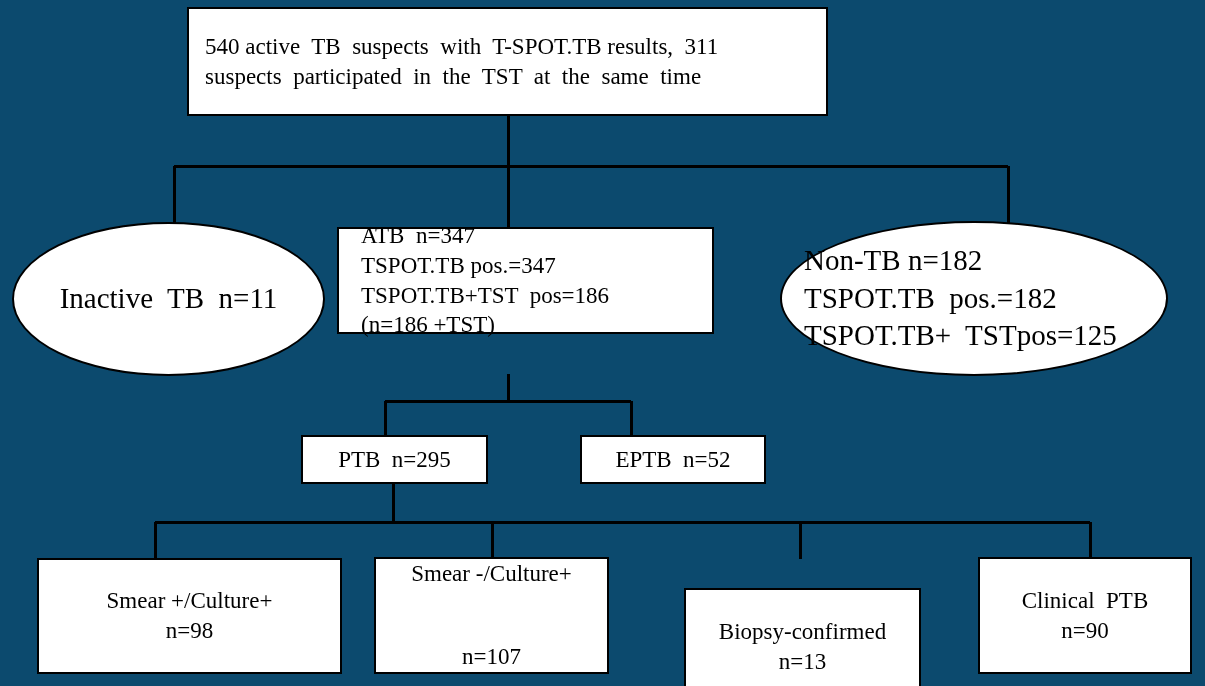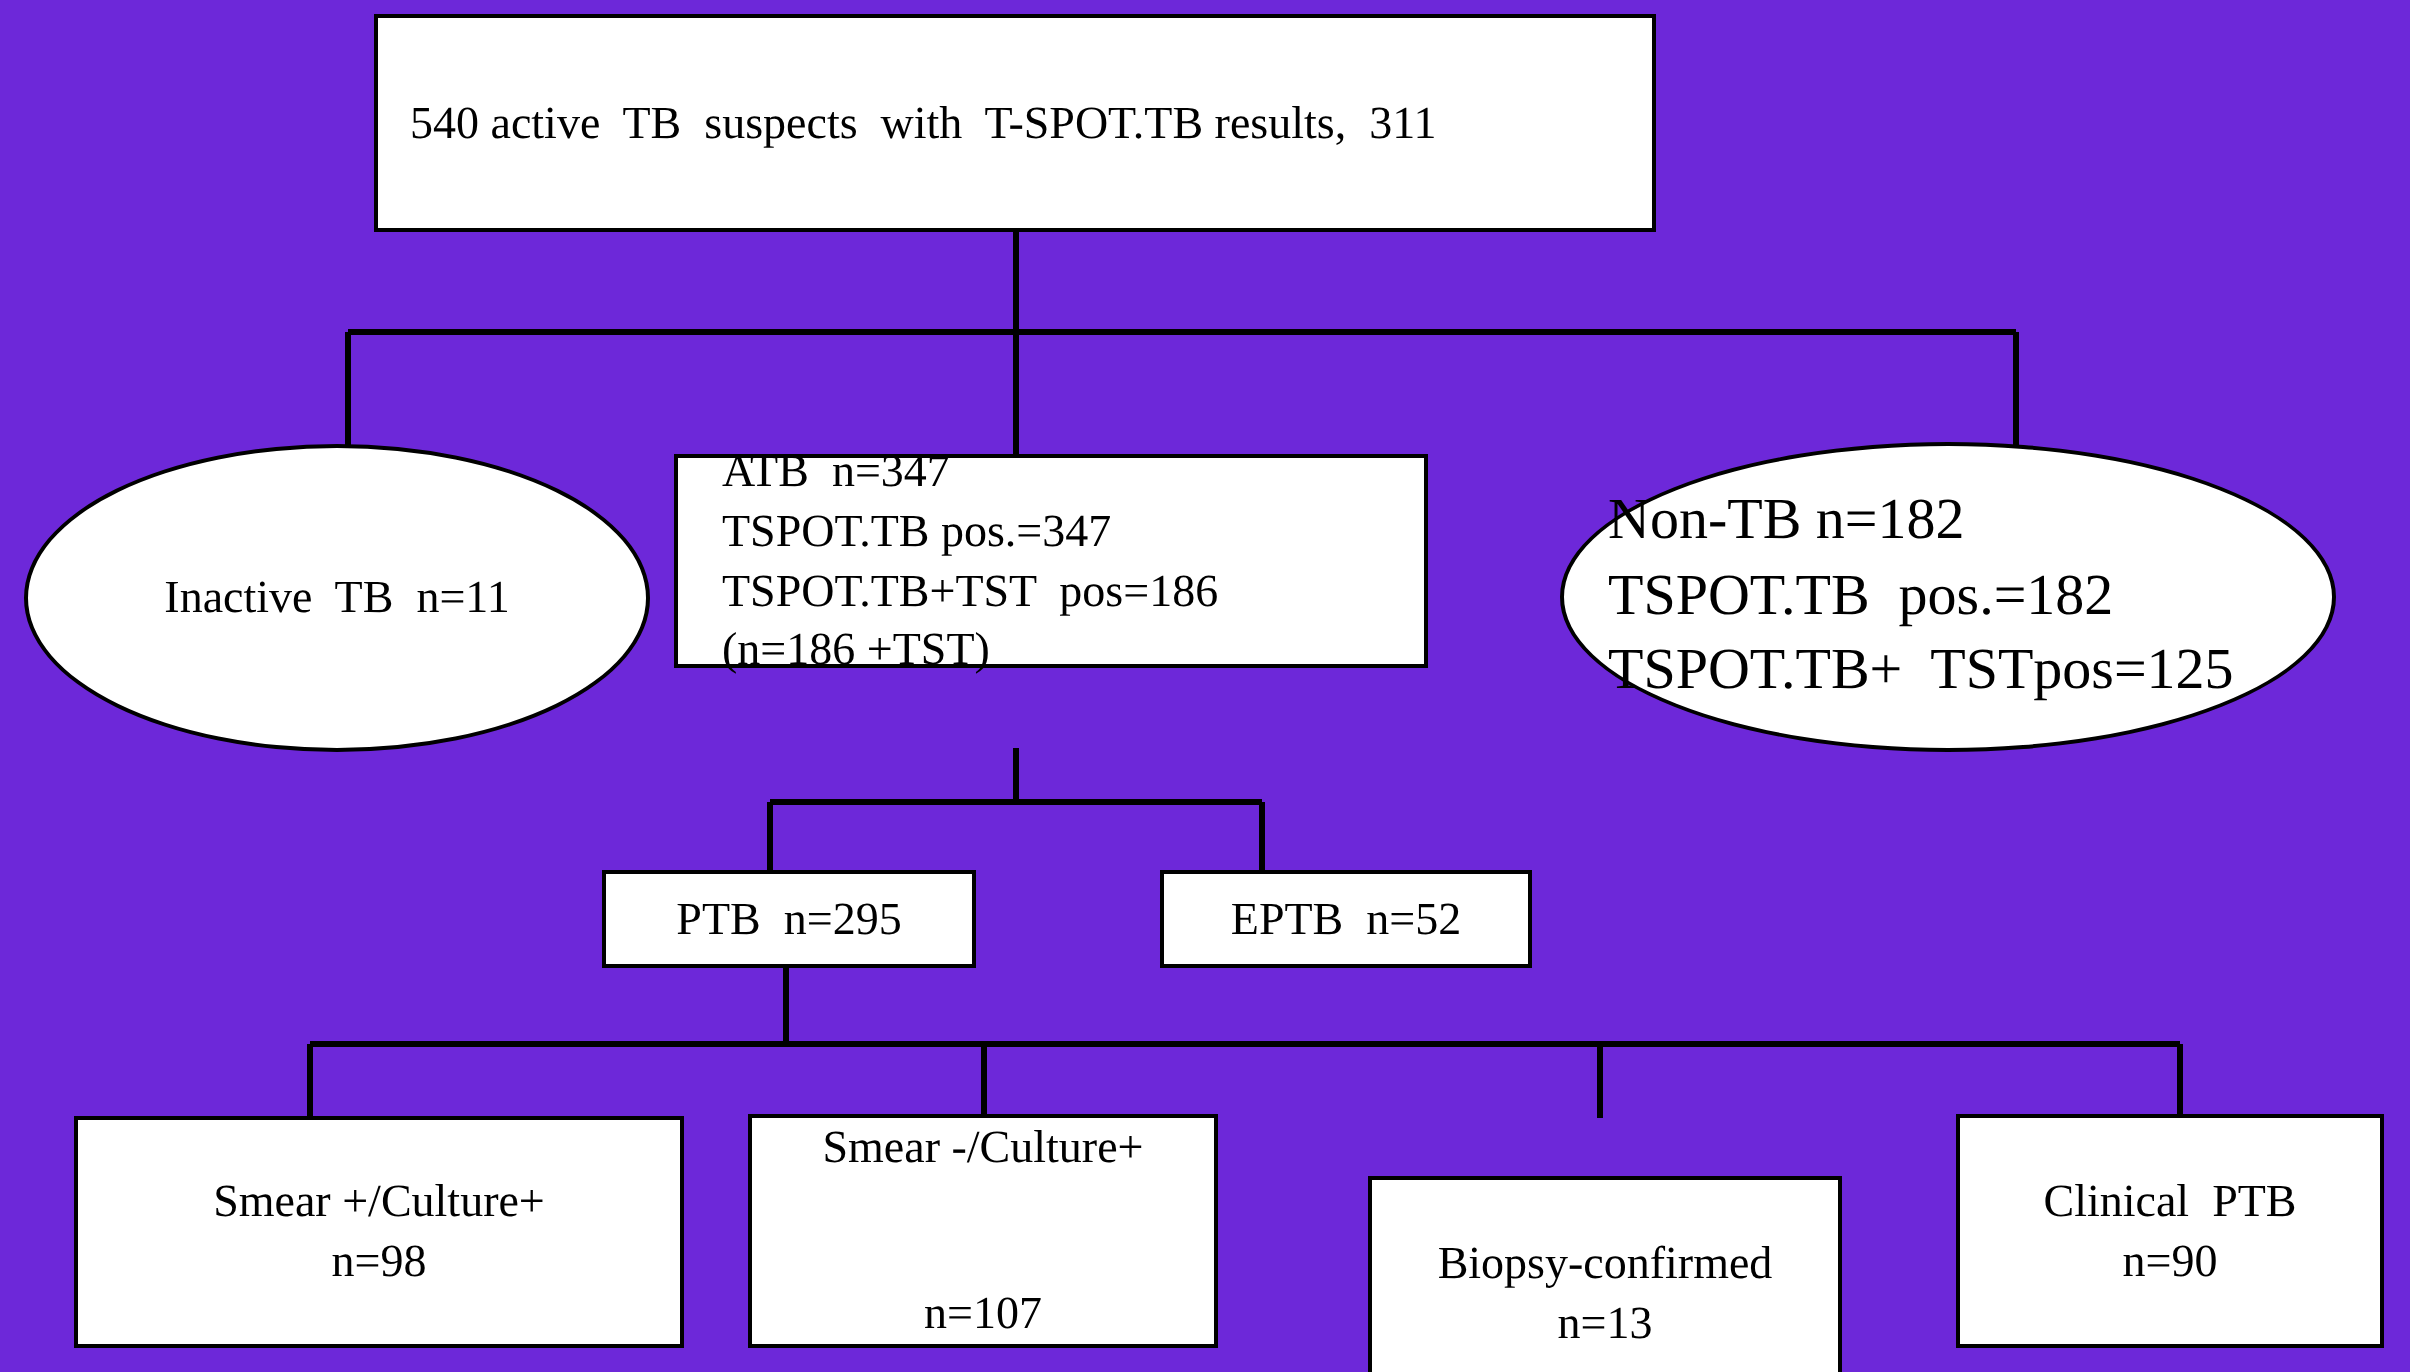--- a/index.html
+++ b/index.html
@@ -4,21 +4,21 @@
 <style>
   html, body {
     margin: 0;
     padding: 0;
     background: #ffffff;
   }
   #page {
     position: relative;
     width: 1205px;
     height: 686px;
-    background: #6d28d9;
+    background: #0c4a6e;
     overflow: hidden;
     font-family: "Liberation Serif", "DejaVu Serif", serif;
   }
   #wires {
     position: absolute;
     left: 0;
     top: 0;
     width: 1205px;
     height: 686px;
   }
@@ -44,21 +44,21 @@
     line-height: 1.30;
   }
   .align-left  { align-items: flex-start; }
   .align-left .line  { padding-left: 22px; }
   .align-center { align-items: center; }
   .align-center .line { text-align: center; }
 
   
   #node-root      { left:187px; top:7px;   width:641px; height:109px; font-size:23px; }
   #node-root .line { padding-left: 16px; }
-  #node-inactive  { left:12px;  top:222px; width:313px; height:154px; font-size:23px; }
+  #node-inactive  { left:12px;  top:222px; width:313px; height:154px; font-size:29px; }
   #node-atb       { left:337px; top:227px; width:377px; height:107px; font-size:23px; }
   #node-nontb     { left:780px; top:221px; width:388px; height:155px; font-size:29px; }
   #node-ptb       { left:301px; top:435px; width:187px; height:49px;  font-size:23px; }
   #node-eptb      { left:580px; top:435px; width:186px; height:49px;  font-size:23px; }
   #node-smearpos  { left:37px;  top:558px; width:305px; height:116px; font-size:23px; }
   #node-smearneg  { left:374px; top:557px; width:235px; height:117px; font-size:23px;justify-content:space-between; }
   #node-biopsy    { left:684px; top:588px; width:237px; height:117px; font-size:23px; }
   #node-clinical  { left:978px; top:557px; width:214px; height:117px; font-size:23px; }
 </style>
 </head>
@@ -86,20 +86,21 @@
       <path d="M 155 522 L 1090 522"></path>
       <path d="M 155 522 L 155 559"></path>
       <path d="M 492 522 L 492 559"></path>
       <path d="M 800 522 L 800 559"></path>
       <path d="M 1090 522 L 1090 559"></path>
     </g>
   </svg>
 
   <div class="node box align-left" id="node-root">
     <span class="line">540 active  TB  suspects  with  T-SPOT.TB results,  311</span>
+    <span class="line">suspects  participated  in  the  TST  at  the  same  time</span>
   </div>
 
   <div class="node ellipse align-center" id="node-inactive">
     <span class="line">Inactive  TB  n=11</span>
   </div>
 
   <div class="node box align-left" id="node-atb">
     <span class="line">ATB  n=347</span>
     <span class="line">TSPOT.TB pos.=347</span>
     <span class="line">TSPOT.TB+TST  pos=186</span>

